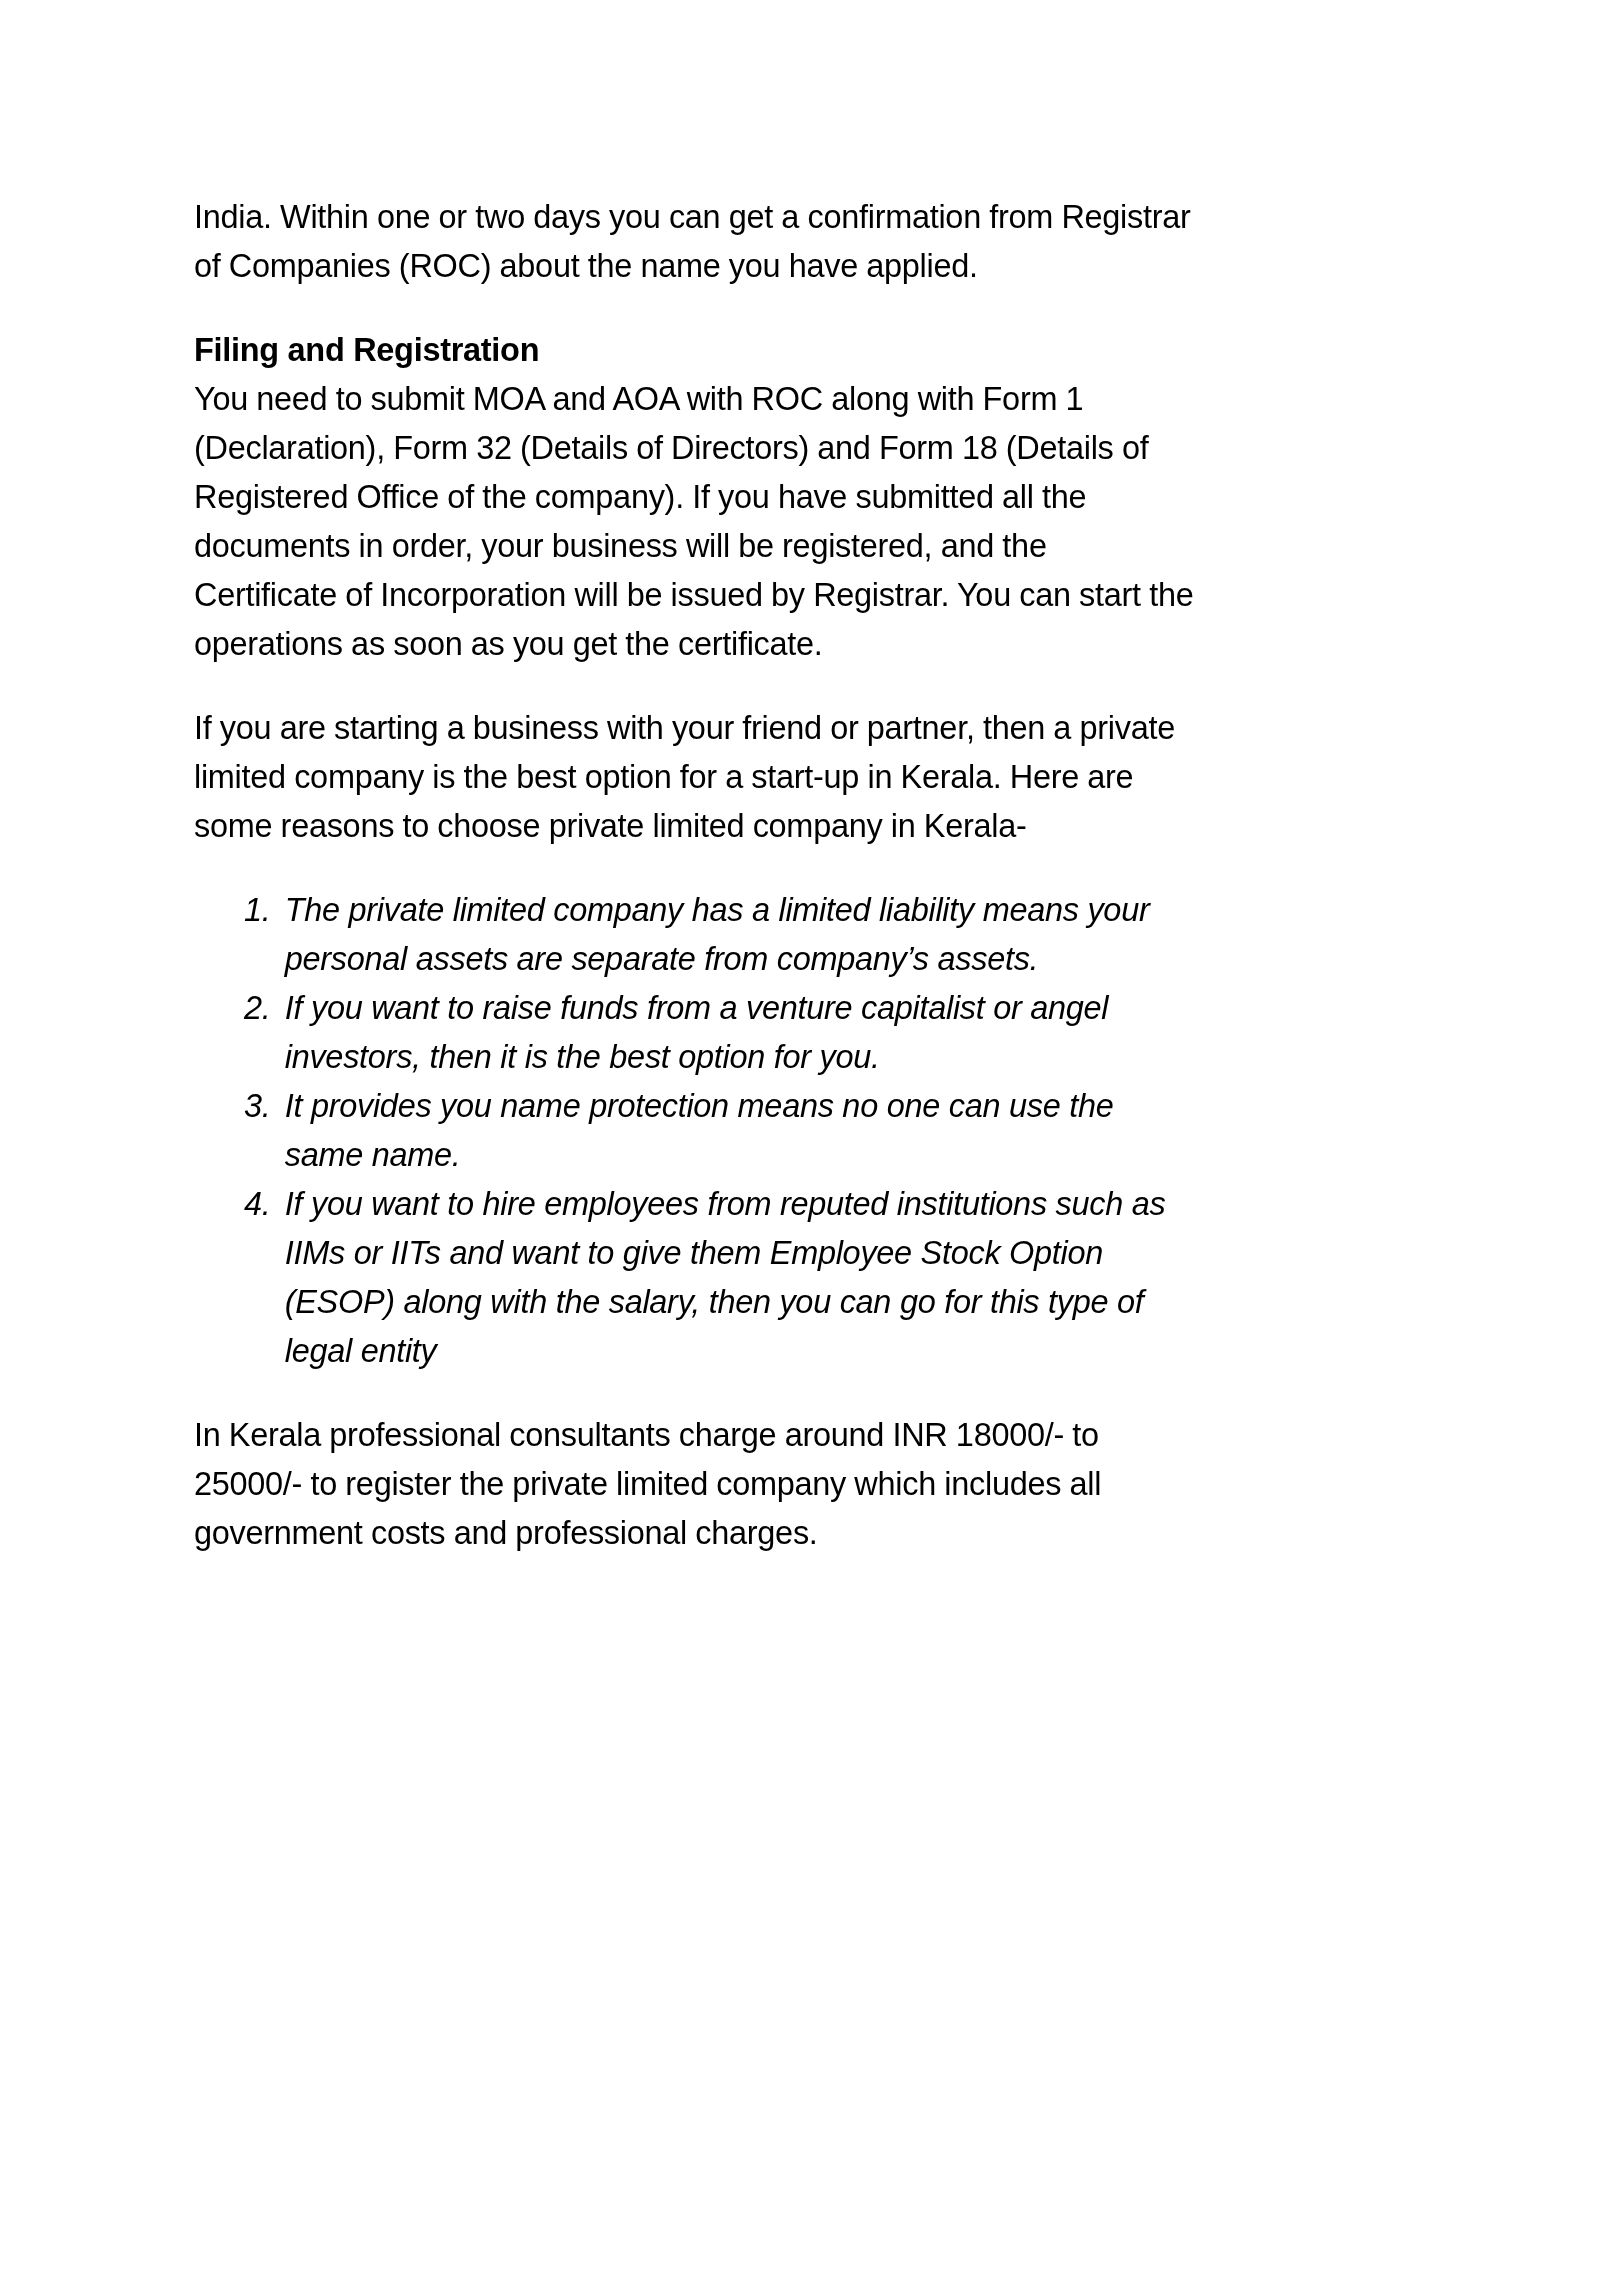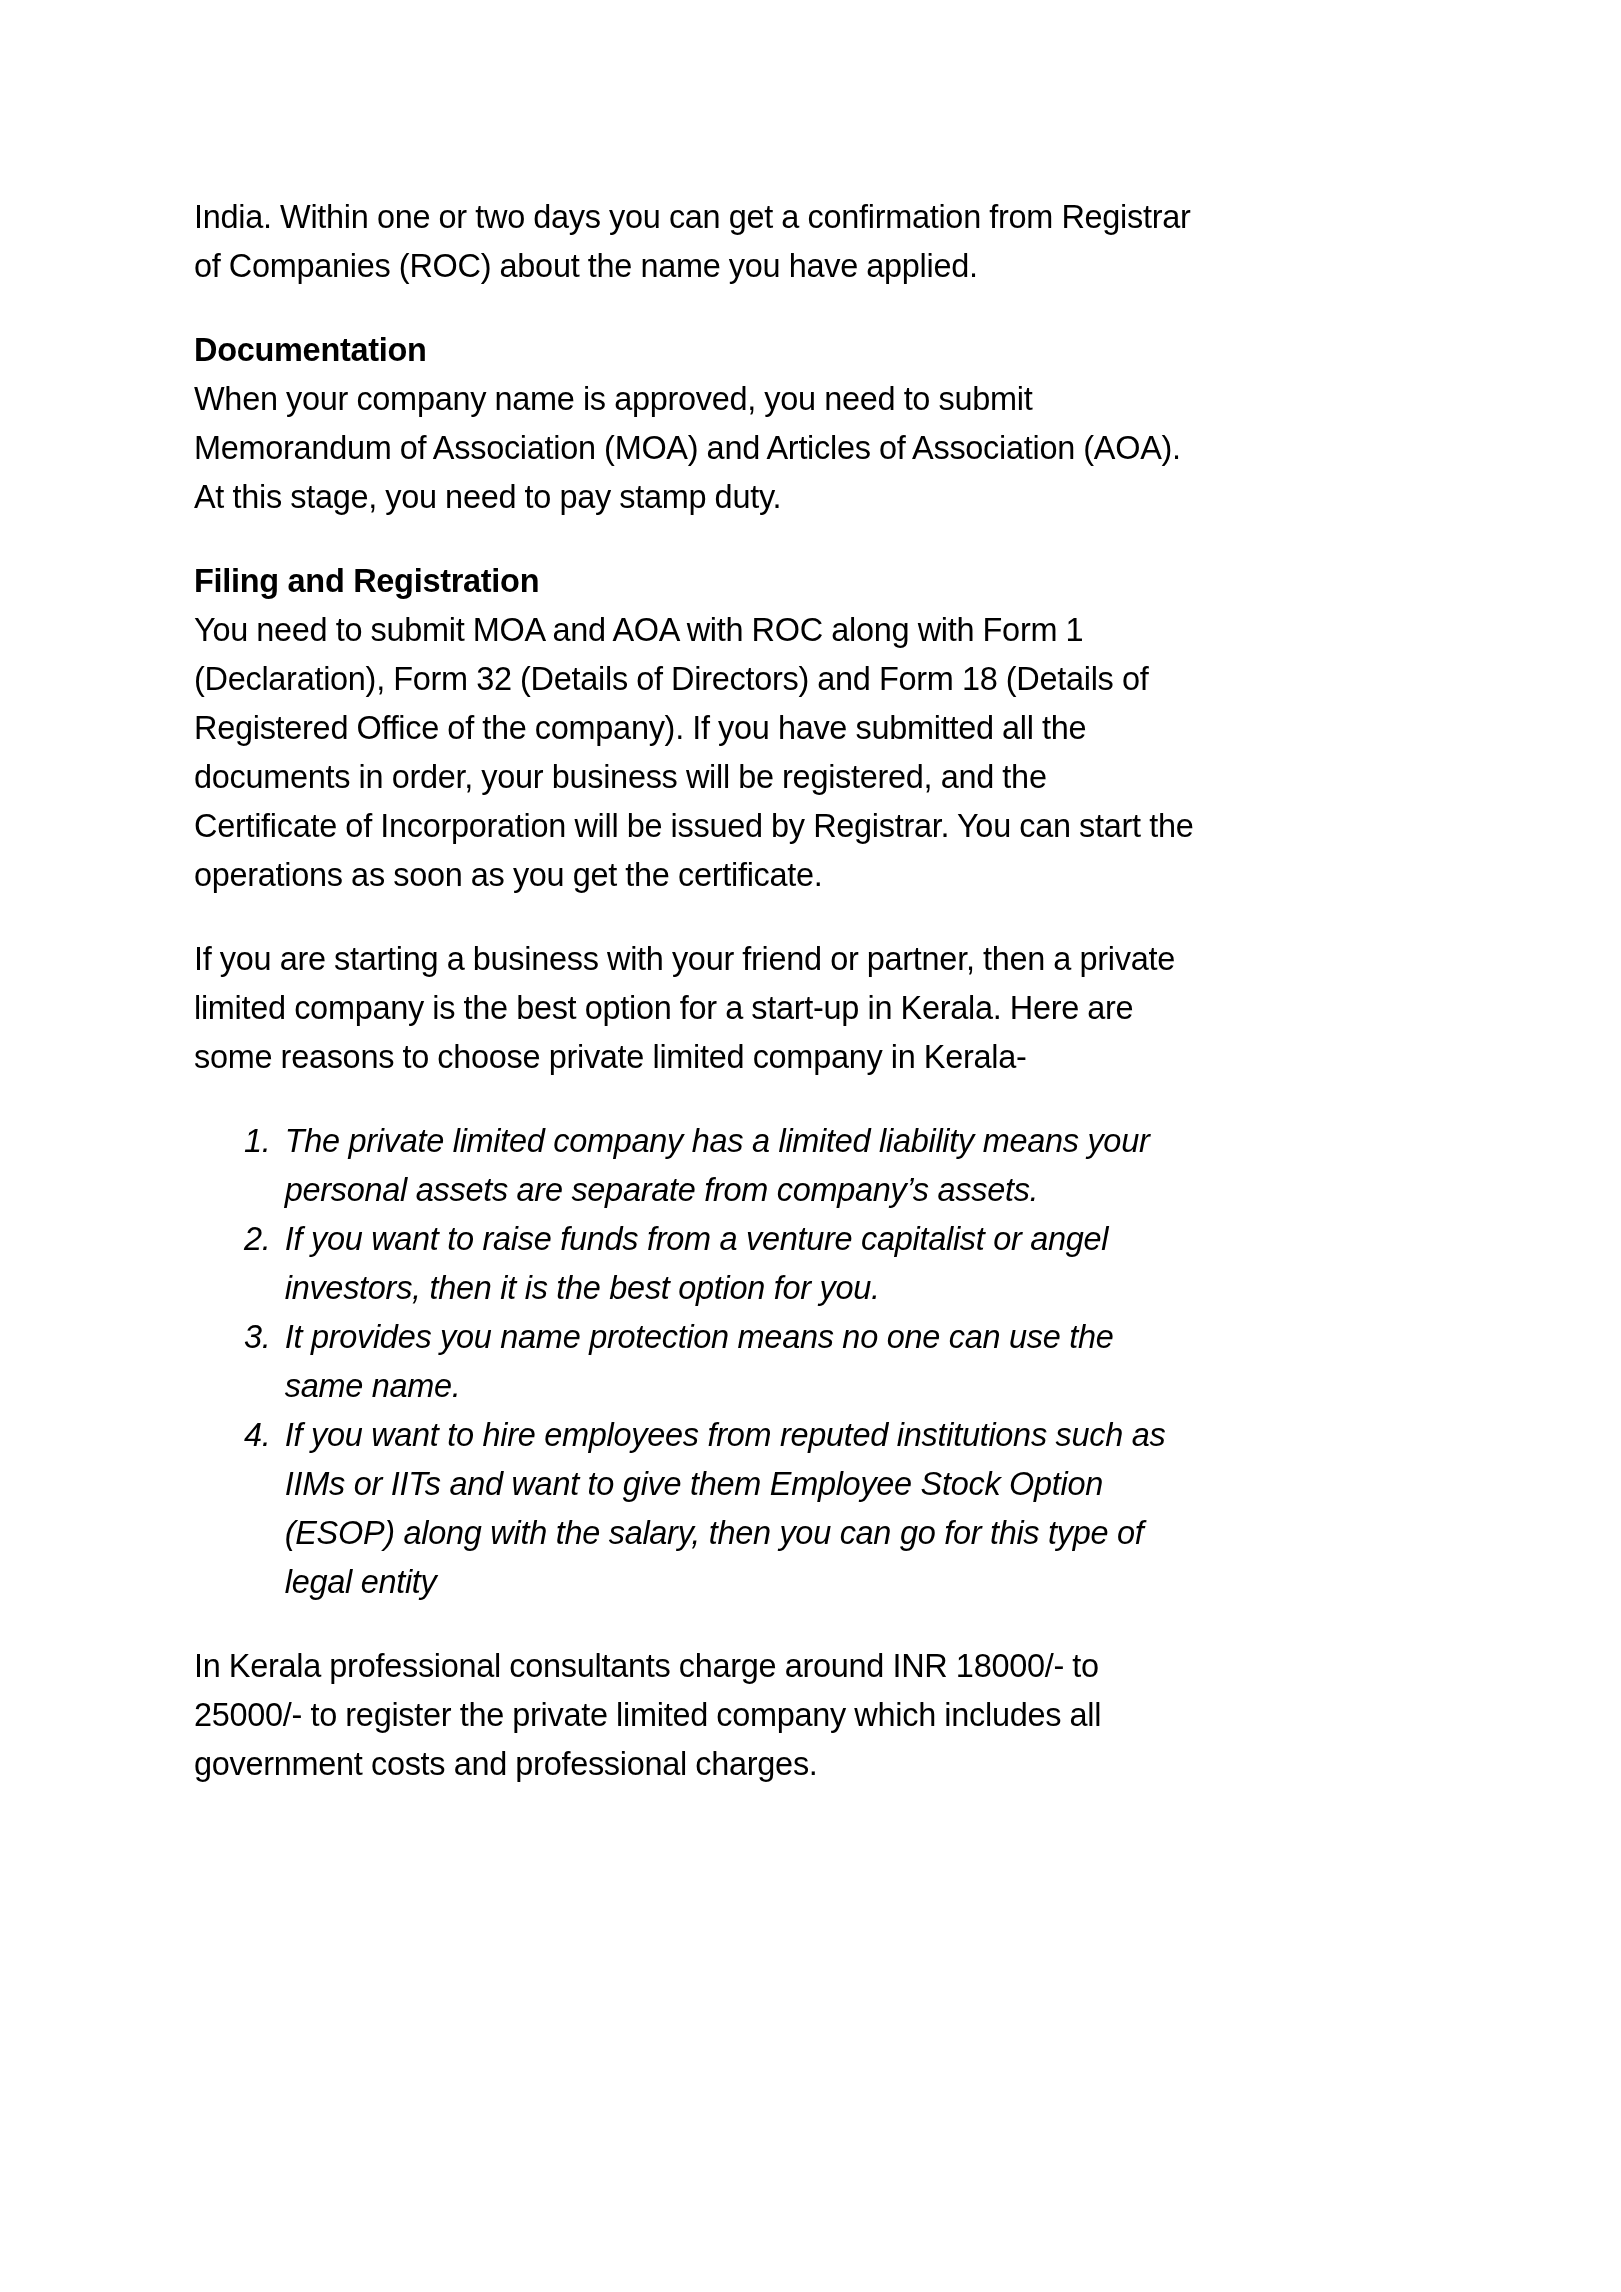--- a/index.html
+++ b/index.html
@@ -85,24 +85,20 @@
   }
 </style>
 </head>
 <body>
 
 <div class="page">
   <div class="content">
 
     <p class="para">India. Within one or two days you can get a confirmation from Registrar of Companies (ROC) about the name you have applied.</p>
 
-    <div class="heading-block">
-      <p class="heading">Documentation</p>
-      <p class="para">When your company name is approved, you need to submit Memorandum of Association (MOA) and Articles of Association (AOA). At this stage, you need to pay stamp duty.</p>
-    </div>
 
     <div class="heading-block">
       <p class="heading">Filing and Registration</p>
       <p class="para">You need to submit MOA and AOA with ROC along with Form 1 (Declaration), Form 32 (Details of Directors) and Form 18 (Details of Registered Office of the company). If you have submitted all the documents in order, your business will be registered, and the Certificate of Incorporation will be issued by Registrar. You can start the operations as soon as you get the certificate.</p>
     </div>
 
     <p class="para">If you are starting a business with your friend or partner, then a private limited company is the best option for a start-up in Kerala. Here are some reasons to choose private limited company in Kerala-</p>
 
     <ol class="numbered">
       <li>The private limited company has a limited liability means your personal assets are separate from company’s assets.</li>

